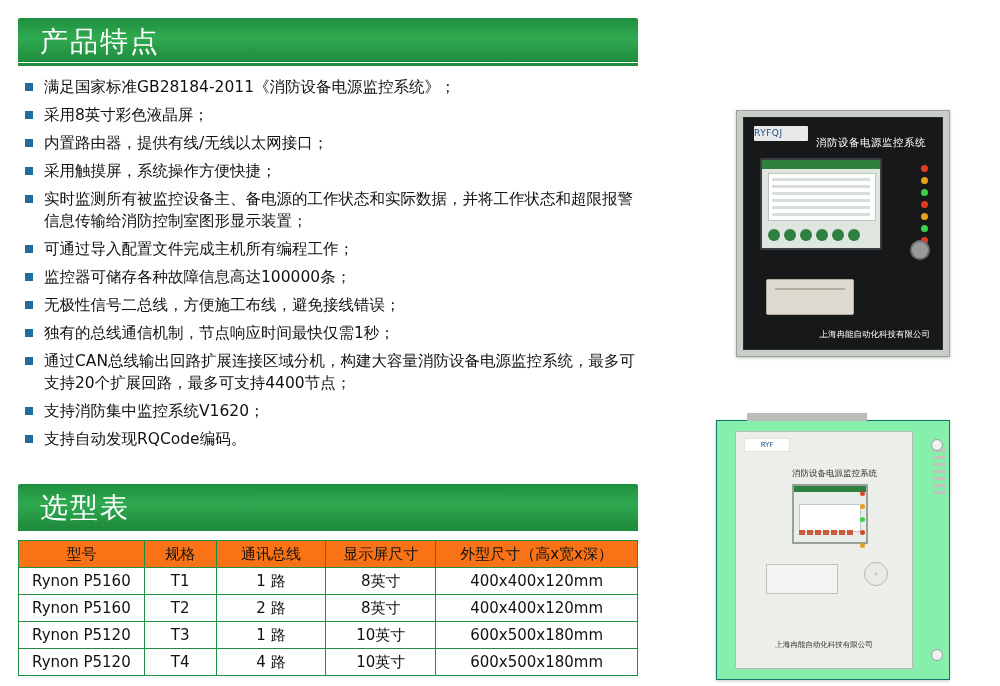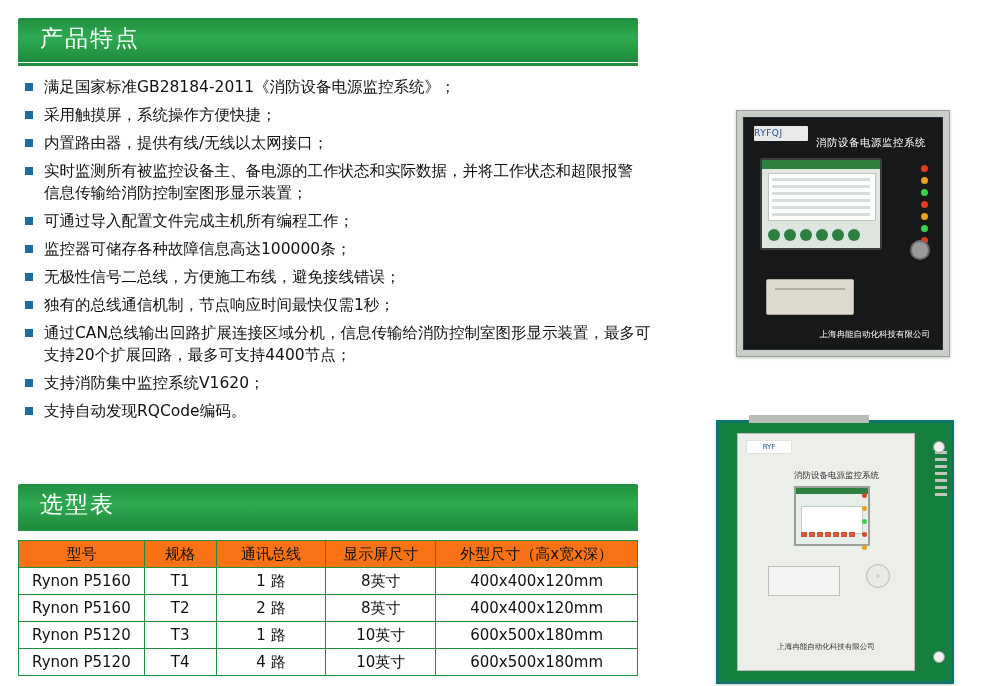--- a/index.html
+++ b/index.html
@@ -21,21 +21,21 @@
     position: absolute;
     width: 620px;
     height: 44px;
     background: linear-gradient(to bottom, #1f8f3f 0%, #2faa50 45%, #1e8b3c 100%);
     border-radius: 2px 2px 0 0;
   }
   .section-header .title {
     position: absolute;
     left: 22px;
     top: 5px;
-    font-size: 23px;
+    font-size: 28px;
     color: #ffffff;
     letter-spacing: 2px;
     font-family: Liberation Sans, sans-serif;
   }
   .section-underline {
     position: absolute;
     width: 620px;
     height: 3px;
     background: #1f8f3f;
   }
@@ -188,22 +188,22 @@
     font-family: "DejaVu Sans", sans-serif;
   }
 
   
   #product-2 {
     position: absolute;
     left: 716px;
     top: 420px;
     width: 232px;
     height: 258px;
-    background: #15803d;
-    border: 3px solid #0f766e;
+    background: #86efac;
+    border: 1px solid #0f766e;
     box-shadow: 0 1px 3px rgba(0,0,0,.22);
   }
   #product-2 .top-bracket {
     position: absolute;
     left: 30px; top: -8px;
     width: 120px; height: 8px;
     background: #b9bdb8;
   }
   #product-2 .door {
     position: absolute;
@@ -294,25 +294,29 @@
 </div>
 <div class="section-underline" id="features-underline"></div>
 
 <div id="feature-list">
   <div class="feature-item">
       <span class="bullet"></span>
       <span class="text">满足国家标准GB28184-2011《消防设备电源监控系统》；</span>
     </div>
   <div class="feature-item">
       <span class="bullet"></span>
+      <span class="text">采用8英寸彩色液晶屏；</span>
+    </div>
+  <div class="feature-item">
+      <span class="bullet"></span>
+      <span class="text">内置路由器，提供有线/无线以太网接口；</span>
+    </div>
+  <div class="feature-item">
+      <span class="bullet"></span>
       <span class="text">采用触摸屏，系统操作方便快捷；</span>
-    </div>
-  <div class="feature-item">
-      <span class="bullet"></span>
-      <span class="text">内置路由器，提供有线/无线以太网接口；</span>
     </div>
   <div class="feature-item">
       <span class="bullet"></span>
       <span class="text">实时监测所有被监控设备主、备电源的工作状态和实际数据，并将工作状态和超限报警
 信息传输给消防控制室图形显示装置；</span>
     </div>
   <div class="feature-item">
       <span class="bullet"></span>
       <span class="text">可通过导入配置文件完成主机所有编程工作；</span>
     </div>
@@ -323,21 +327,21 @@
   <div class="feature-item">
       <span class="bullet"></span>
       <span class="text">无极性信号二总线，方便施工布线，避免接线错误；</span>
     </div>
   <div class="feature-item">
       <span class="bullet"></span>
       <span class="text">独有的总线通信机制，节点响应时间最快仅需1秒；</span>
     </div>
   <div class="feature-item">
       <span class="bullet"></span>
-      <span class="text">通过CAN总线输出回路扩展连接区域分机，信息传输给消防控制室图形显示装置，最多可
+      <span class="text">通过CAN总线输出回路扩展连接区域分机，构建大容量消防设备电源监控系统，最多可
 支持20个扩展回路，最多可支持4400节点；</span>
     </div>
   <div class="feature-item">
       <span class="bullet"></span>
       <span class="text">支持消防集中监控系统V1620；</span>
     </div>
   <div class="feature-item">
       <span class="bullet"></span>
       <span class="text">支持自动发现RQCode编码。</span>
     </div>

